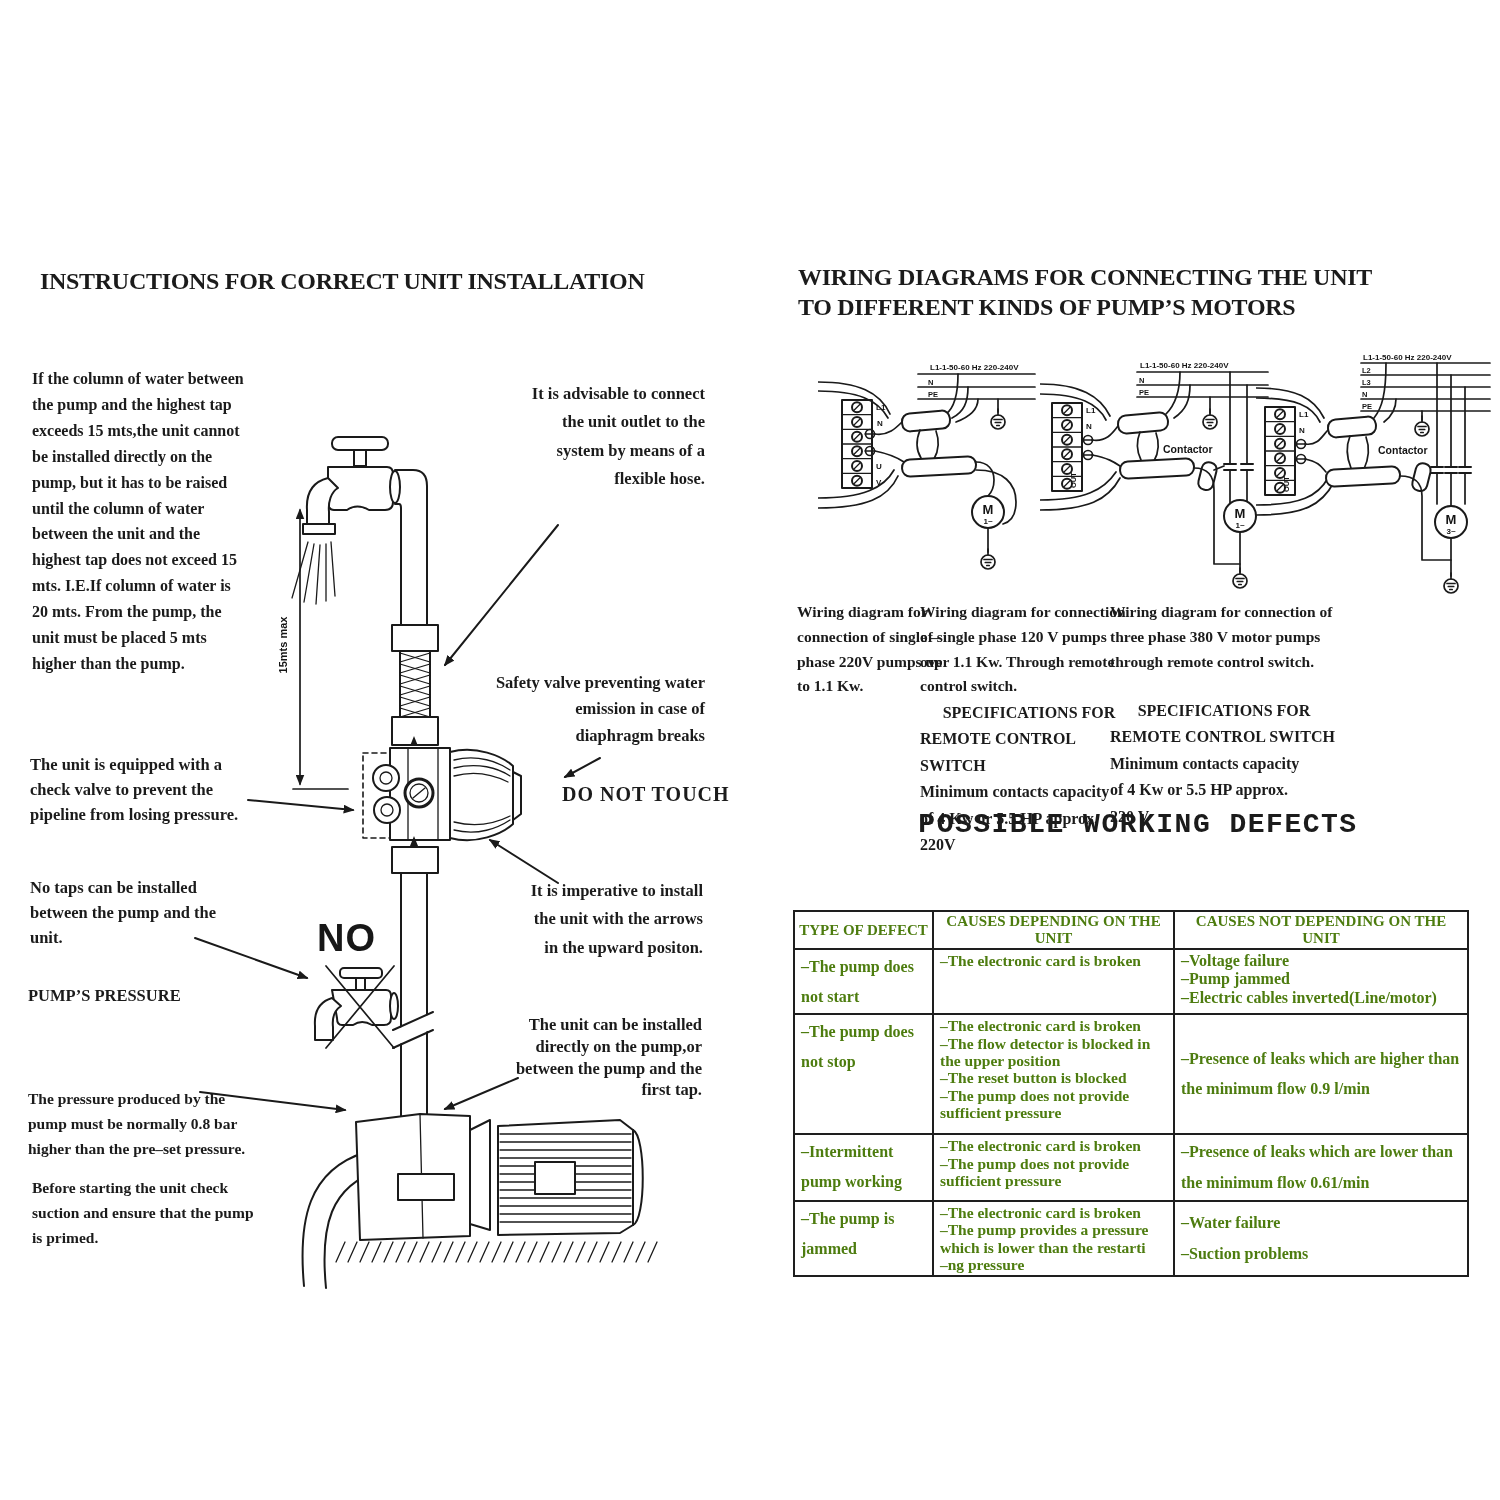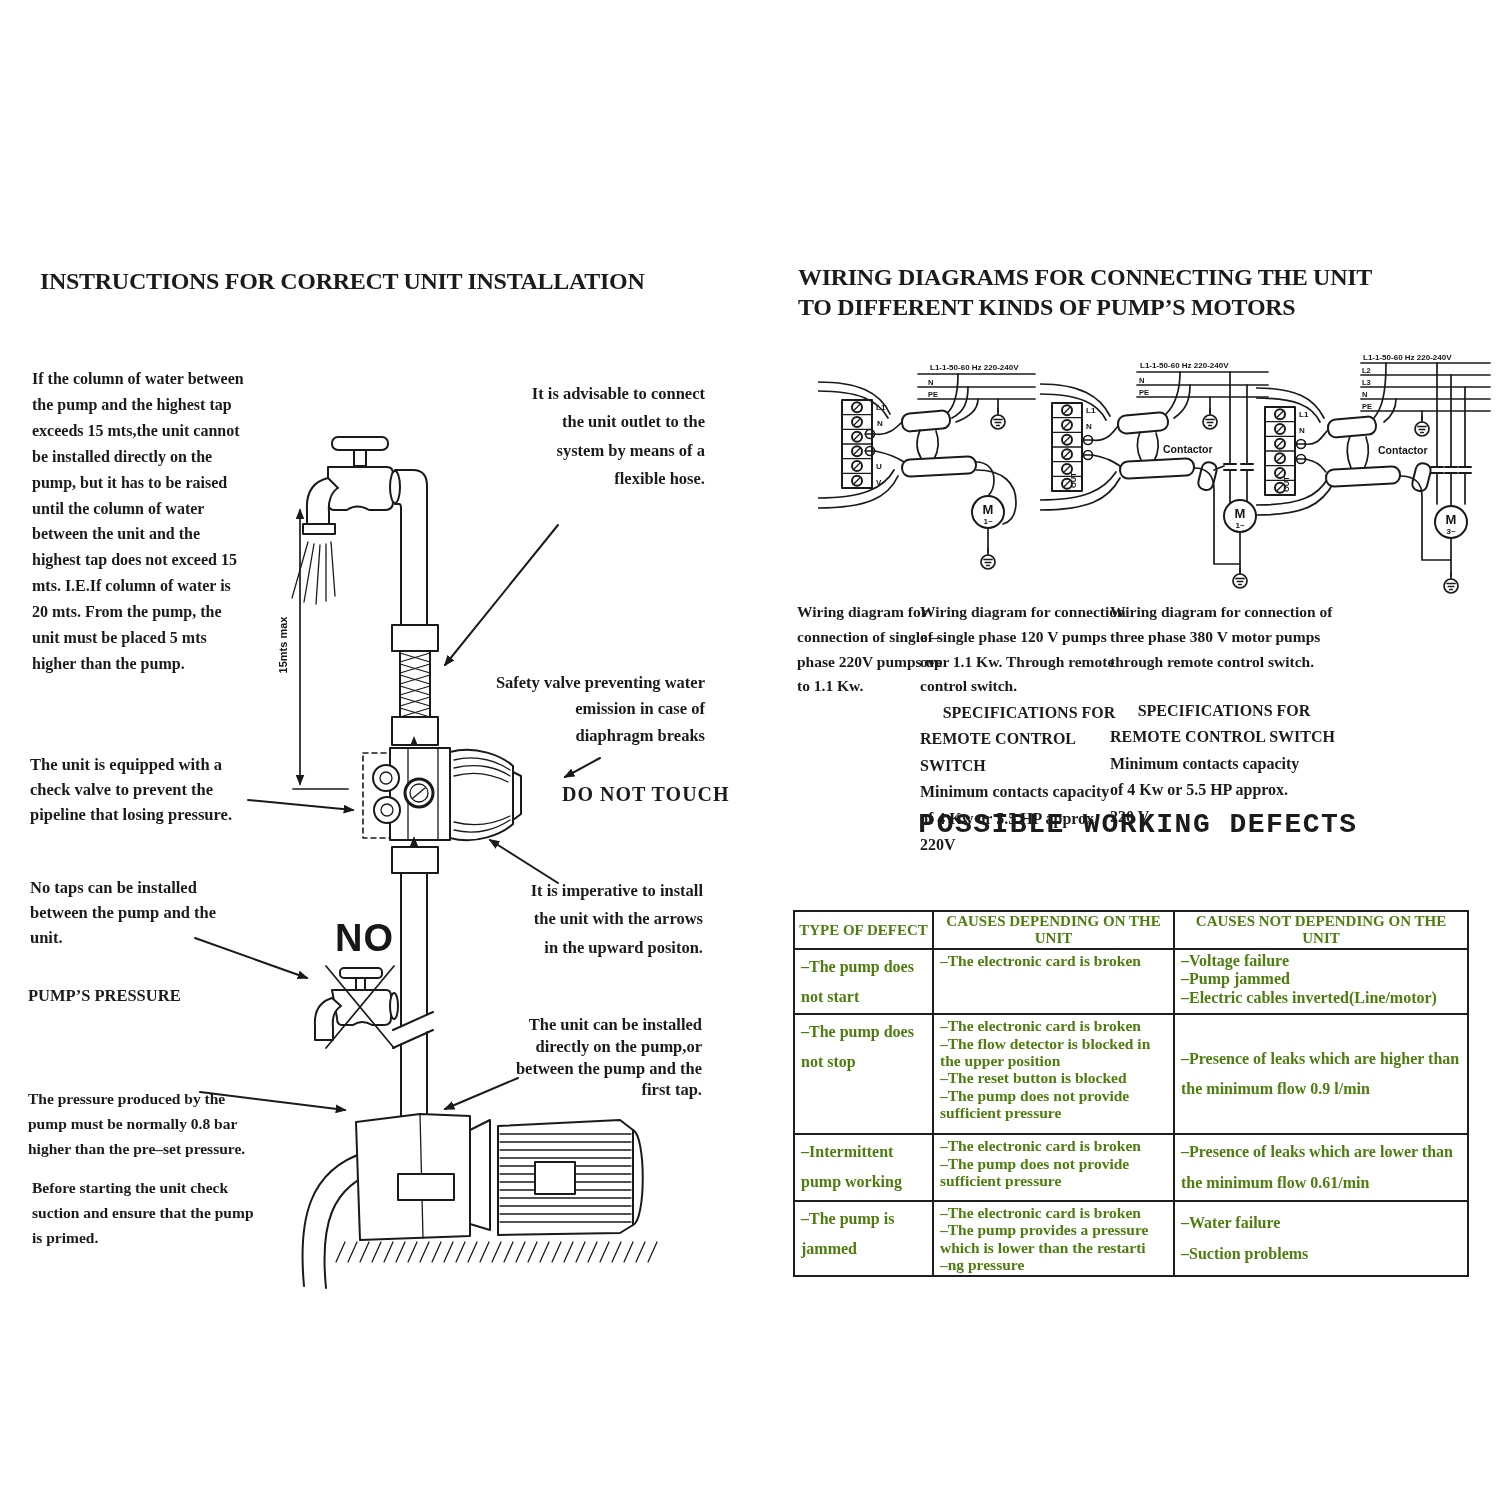--- a/index.html
+++ b/index.html
@@ -75,36 +75,36 @@
   <div class="abs ser h-title ctr" style="left:40px;top:268px;width:470px;">INSTRUCTIONS FOR CORRECT UNIT INSTALLATION</div>
 
   <div class="abs ser body-txt" style="left:32px;top:366px;width:212px;">If the column of water between the pump and the highest tap exceeds 15 mts,the unit cannot be installed directly on the pump, but it has to be raised until the column of water between the unit and the highest tap does not exceed 15 mts. I.E.If column of water is 20 mts. From the pump, the unit must be placed 5 mts higher than the pump.</div>
 
   <div class="abs ser rgt" style="left:520px;top:380px;width:185px;font-size:16.5px;line-height:1.72;">It is advisable to connect the unit outlet to the system by means of a flexible hose.</div>
 
   <div class="abs ser rgt" style="left:495px;top:670px;width:210px;font-size:16.5px;line-height:1.6;">Safety valve preventing water emission in case of diaphragm  breaks</div>
 
   <div class="abs ser dnt" style="left:562px;top:783px;">DO NOT TOUCH</div>
 
-  <div class="abs ser" style="left:30px;top:752px;width:212px;font-size:16.5px;line-height:1.53;">The unit is equipped with a check valve to prevent the pipeline that losing pressure.</div>
+  <div class="abs ser" style="left:30px;top:752px;width:212px;font-size:16.5px;line-height:1.53;">The unit is equipped with a check valve to prevent the pipeline from losing pressure.</div>
 
   <div class="abs ser" style="left:30px;top:875px;width:190px;font-size:16.5px;line-height:1.53;">No taps can be installed between the pump and the unit.</div>
 
   <div class="abs ser rgt" style="left:528px;top:877px;width:175px;font-size:16.5px;line-height:1.72;">It is imperative to install the unit with the arrows in the upward positon.</div>
 
   <div class="abs ser" style="left:28px;top:986px;font-size:16.5px;">PUMP’S PRESSURE</div>
 
 
   <div class="abs ser body-sm" style="left:28px;top:1086px;width:238px;">The pressure produced by the pump must be normally 0.8 bar higher than the pre–set pressure.</div>
 
   <div class="abs ser body-sm" style="left:32px;top:1175px;width:232px;">Before starting the unit check suction and ensure that the pump is primed.</div>
 
   <div class="abs ser rgt" style="left:490px;top:1014px;width:212px;font-size:16.5px;line-height:1.32;">The unit can be installed directly on the pump,or between the pump and the first tap.</div>
 
-  <div class="abs no-big" style="left:335px;top:917px;">NO</div>
+  <div class="abs no-big" style="left:317px;top:917px;">NO</div>
 
   <svg class="abs" style="left:180px;top:430px;" width="540" height="860" viewBox="0 0 540 860">
 
     <g>
       <path class="med" d="M120,80V354" marker-start="url(#ah)" marker-end="url(#ah)"></path>
       <path class="med" d="M113,359H168"></path>
       <text x="107" y="215" transform="rotate(-90 107 215)" text-anchor="middle" font-size="11">15mts max</text>
     </g>
 
     <g>

